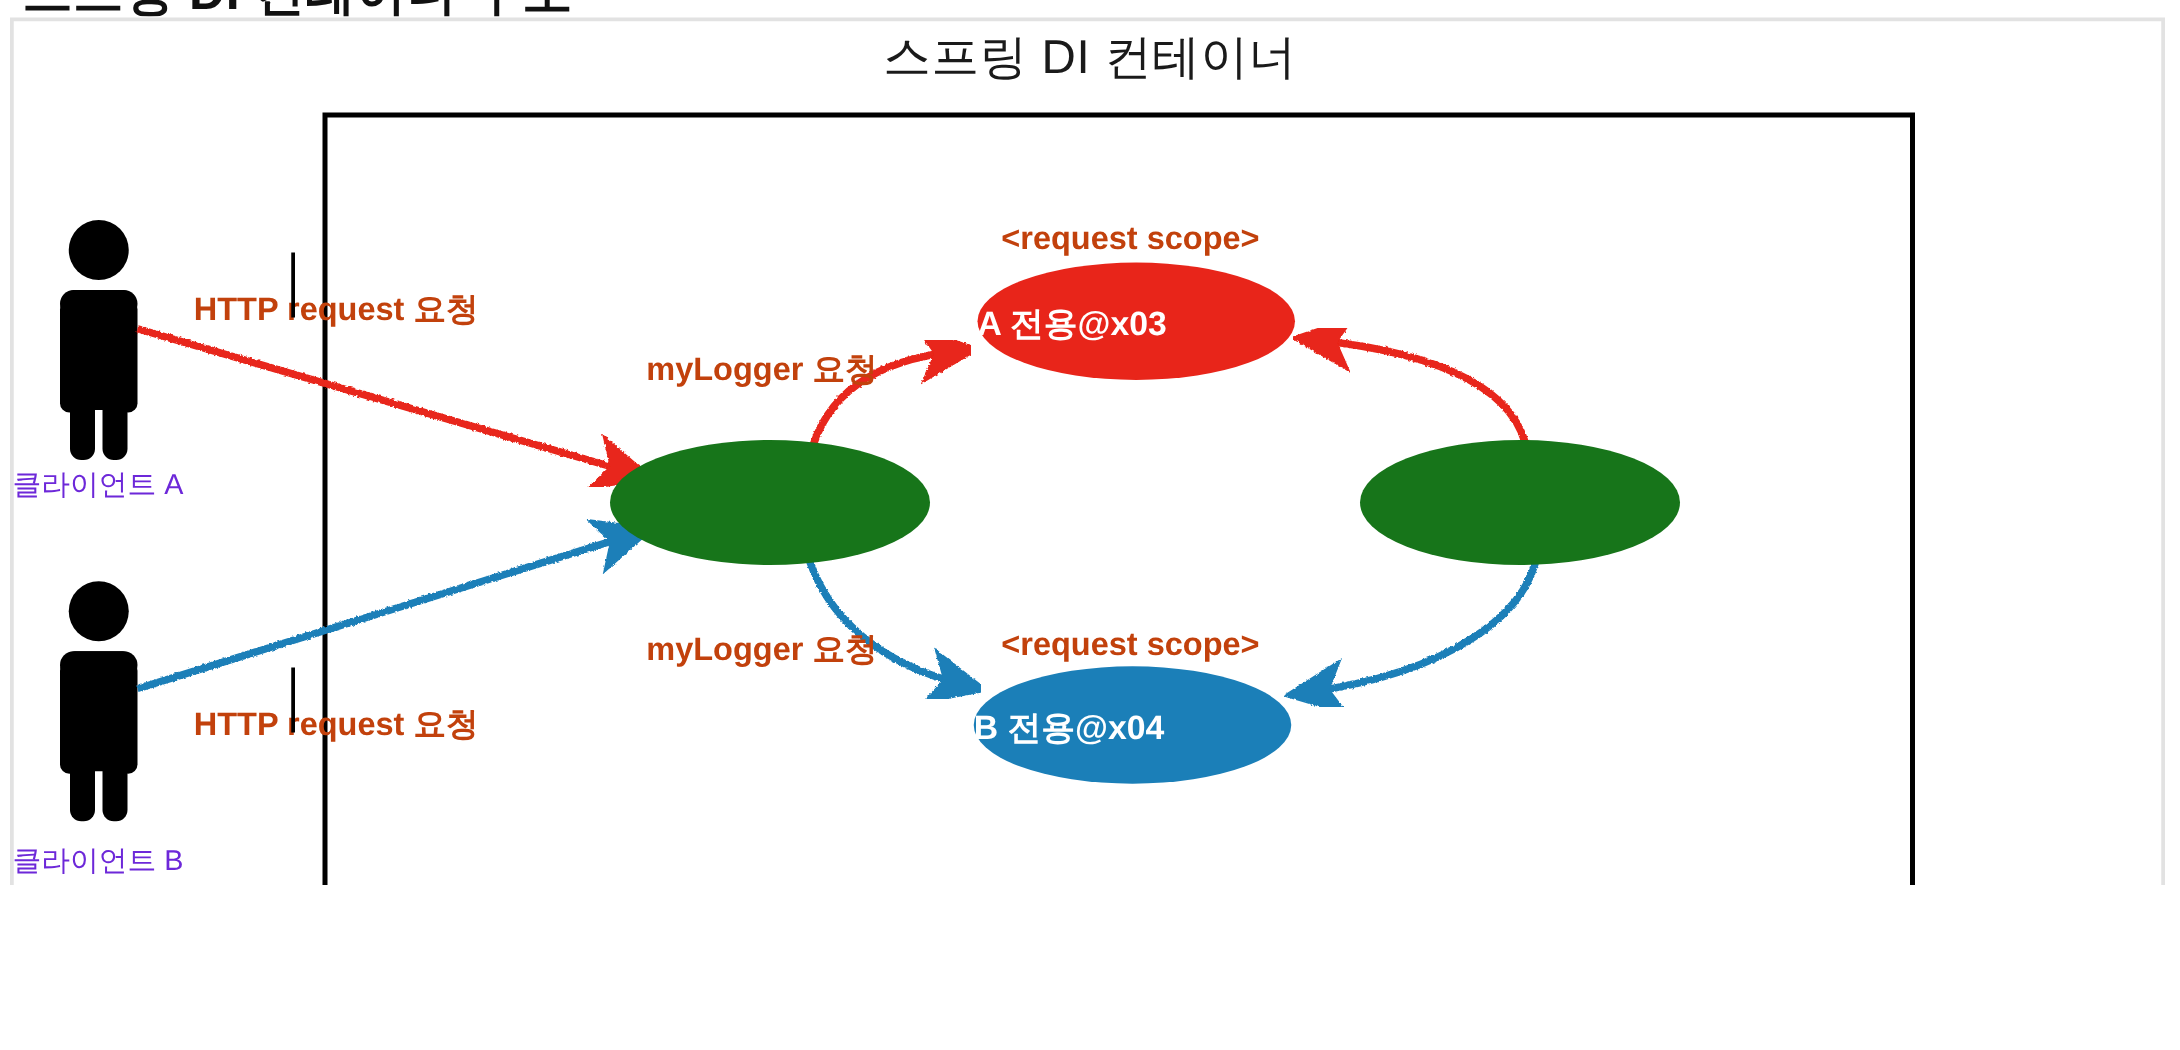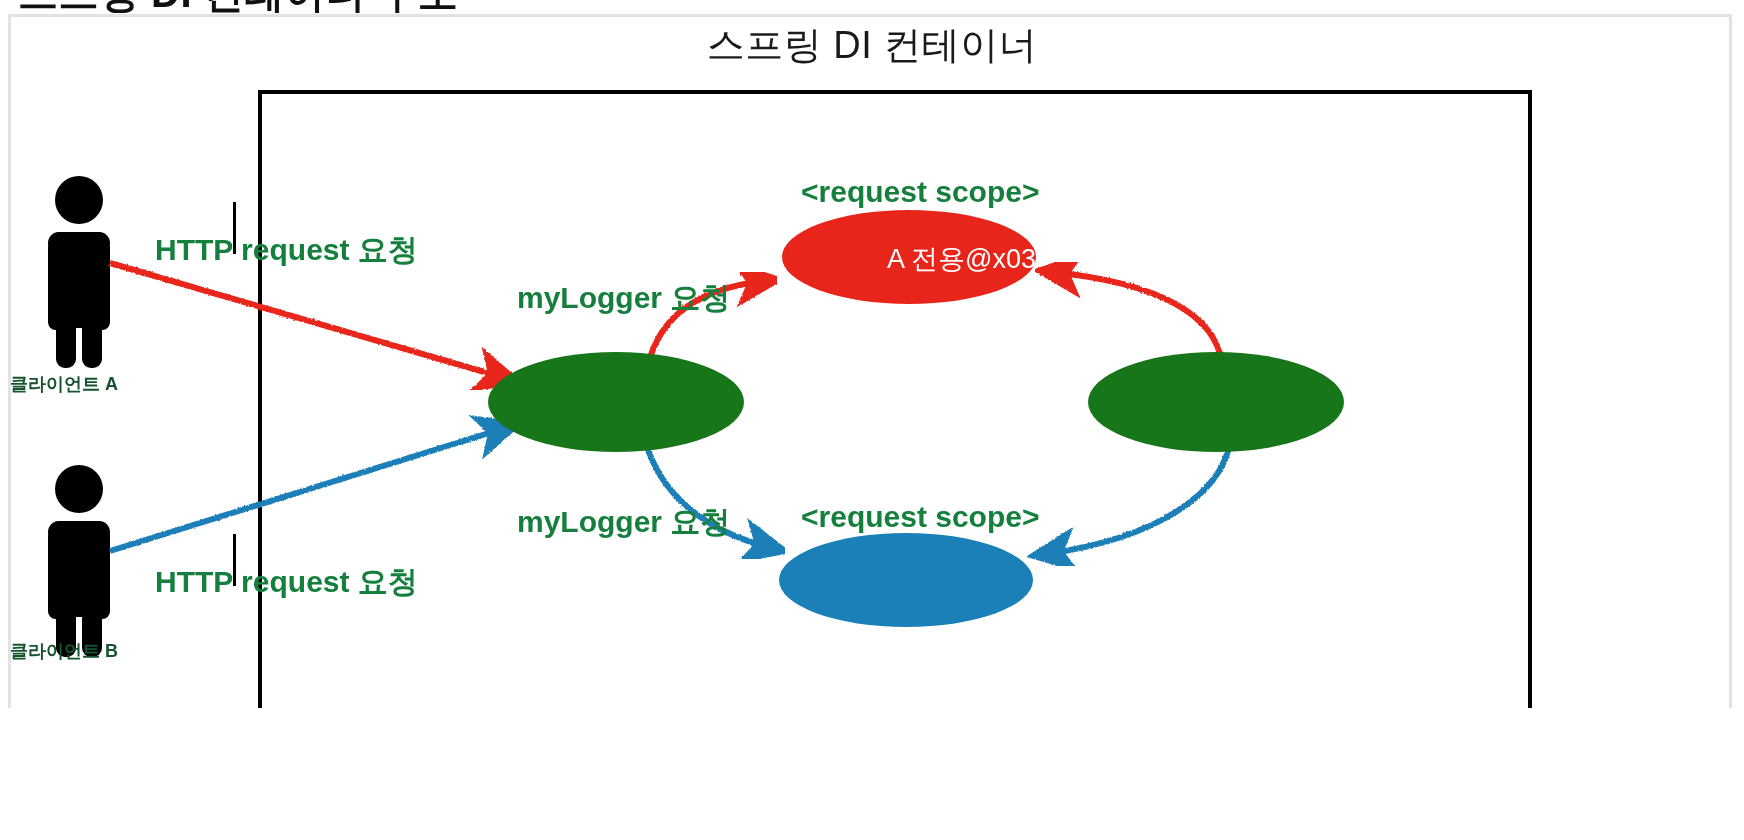--- a/index.html
+++ b/index.html
@@ -79,34 +79,34 @@
     height: 840px;
     pointer-events: none;
   }
   
   .lbl {
     position: absolute;
     white-space: nowrap;
     font-family: "Liberation Sans", "DejaVu Sans", sans-serif;
   }
   .lbl-black-bold {
-    font-size: 30px;
+    font-size: 26px;
     font-weight: bold;
-    color: #15803d;
+    color: #c2410c;
   }
   .lbl-client {
-    font-size: 18px;
-    font-weight: bold;
-    color: #14532d;
+    font-size: 23px;
+    font-weight: normal;
+    color: #6d28d9;
   }
   .lbl-node {
     font-size: 27px;
-    font-weight: normal;
+    font-weight: bold;
     color: #ffffff;
-    text-align: right;
+    text-align: left;
   }
   .caret {
     position: absolute;
     width: 3px;
     background: #000000;
   }
 </style>
 </head>
 <body>
 
@@ -187,29 +187,30 @@
       <path d="M1230,442 C1222,492 1160,538 1046,554" stroke="#1b7fb8" stroke-width="6" fill="none" marker-end="url(#ah-blue)"></path>
     </g>
 
     <ellipse cx="616" cy="402" rx="128" ry="50" fill="#17751a"></ellipse>
     <ellipse cx="1216" cy="402" rx="128" ry="50" fill="#17751a"></ellipse>
     <ellipse cx="909" cy="257" rx="127" ry="47" fill="#e8251a"></ellipse>
     <ellipse cx="906" cy="580" rx="127" ry="47" fill="#1b7fb8"></ellipse>
   </svg>
 
   <div class="lbl lbl-client" style="left:10px; top:372px;">클라이언트 A</div>
-  <div class="lbl lbl-client" style="left:10px; top:639px;">클라이언트 B</div>
+  <div class="lbl lbl-client" style="left:10px; top:673px;">클라이언트 B</div>
 
   <div class="lbl lbl-black-bold" style="left:155px; top:230px;">HTTP request 요청</div>
   <div class="caret" style="left:233px; top:202px; height:52px;"></div>
 
   <div class="lbl lbl-black-bold" style="left:155px; top:562px;">HTTP request 요청</div>
   <div class="caret" style="left:233px; top:534px; height:52px;"></div>
 
   <div class="lbl lbl-black-bold" style="left:517px; top:278px;">myLogger 요청</div>
   <div class="lbl lbl-black-bold" style="left:517px; top:502px;">myLogger 요청</div>
 
   <div class="lbl lbl-black-bold" style="left:801px; top:175px;">&lt;request scope&gt;</div>
   <div class="lbl lbl-black-bold" style="left:801px; top:500px;">&lt;request scope&gt;</div>
 
   <div class="lbl lbl-node" style="left:782px; top:241px; width:254px;">A 전용@x03</div>
+  <div class="lbl lbl-node" style="left:779px; top:564px; width:254px;">B 전용@x04</div>
 
 </div>
 
 </body></html>

